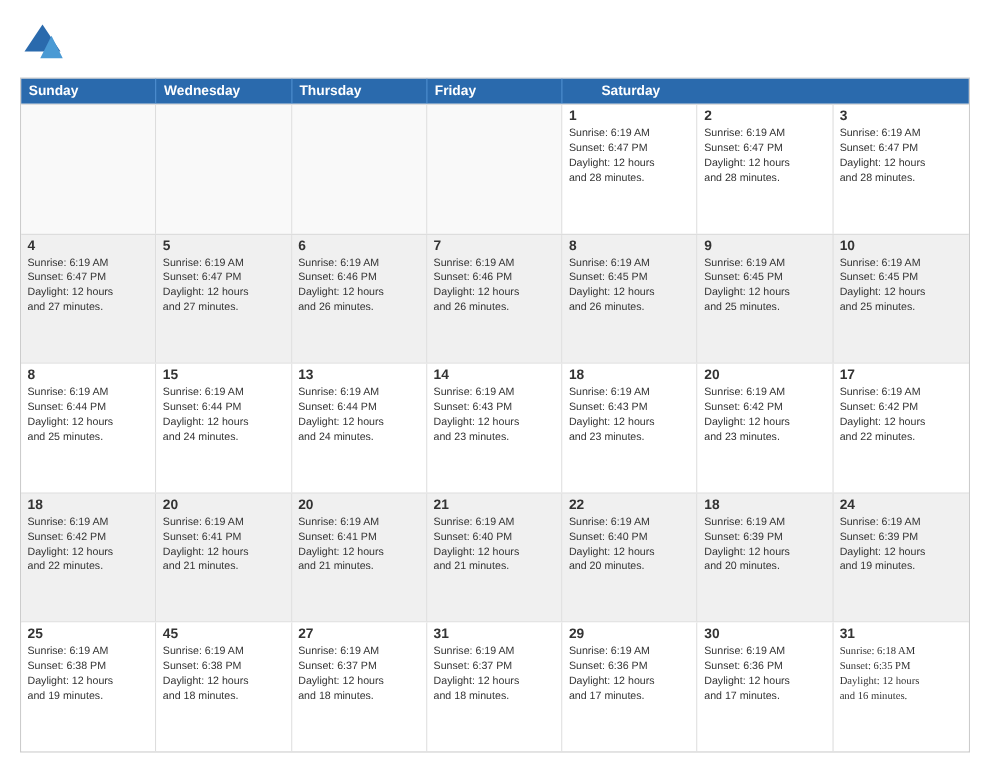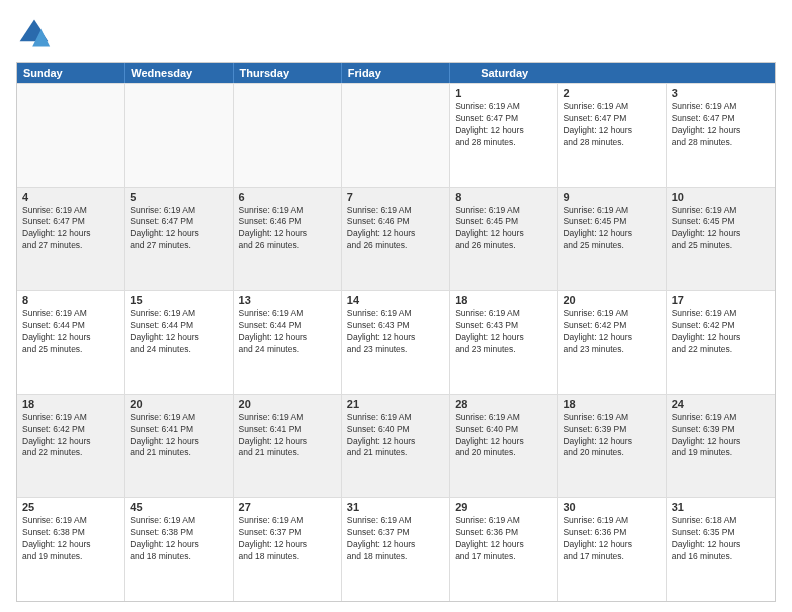--- a/index.html
+++ b/index.html
@@ -287,21 +287,21 @@
 and 21 minutes.</div>
           </div>
           <div class="cal-cell shaded">
             <div class="day-number">21</div>
             <div class="cell-text" style="white-space: pre-line;">Sunrise: 6:19 AM
 Sunset: 6:40 PM
 Daylight: 12 hours
 and 21 minutes.</div>
           </div>
           <div class="cal-cell shaded">
-            <div class="day-number">28</div>
+            <div class="day-number">22</div>
             <div class="cell-text" style="white-space: pre-line;">Sunrise: 6:19 AM
 Sunset: 6:40 PM
 Daylight: 12 hours
 and 20 minutes.</div>
           </div>
           <div class="cal-cell shaded">
             <div class="day-number">18</div>
             <div class="cell-text" style="white-space: pre-line;">Sunrise: 6:19 AM
 Sunset: 6:39 PM
 Daylight: 12 hours
@@ -353,21 +353,21 @@
           </div>
           <div class="cal-cell">
             <div class="day-number">30</div>
             <div class="cell-text" style="white-space: pre-line;">Sunrise: 6:19 AM
 Sunset: 6:36 PM
 Daylight: 12 hours
 and 17 minutes.</div>
           </div>
           <div class="cal-cell">
             <div class="day-number">31</div>
-            <div class="cell-text" style="white-space: pre-line;">Sunrise: 6:18 AM
+            <div class="cell-text" style="white-space: pre-line; font-family: Liberation Serif, serif;">Sunrise: 6:18 AM
 Sunset: 6:35 PM
 Daylight: 12 hours
 and 16 minutes.</div>
           </div>
         </div>
       </div>
   </div>
 </div>
 
 </body></html>

